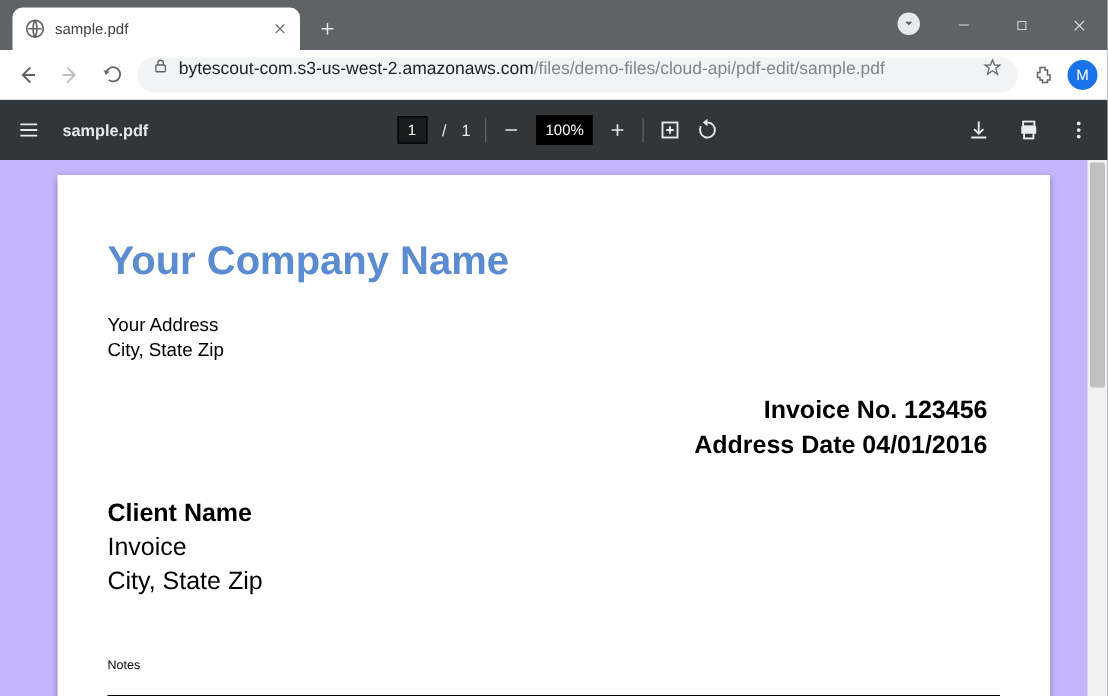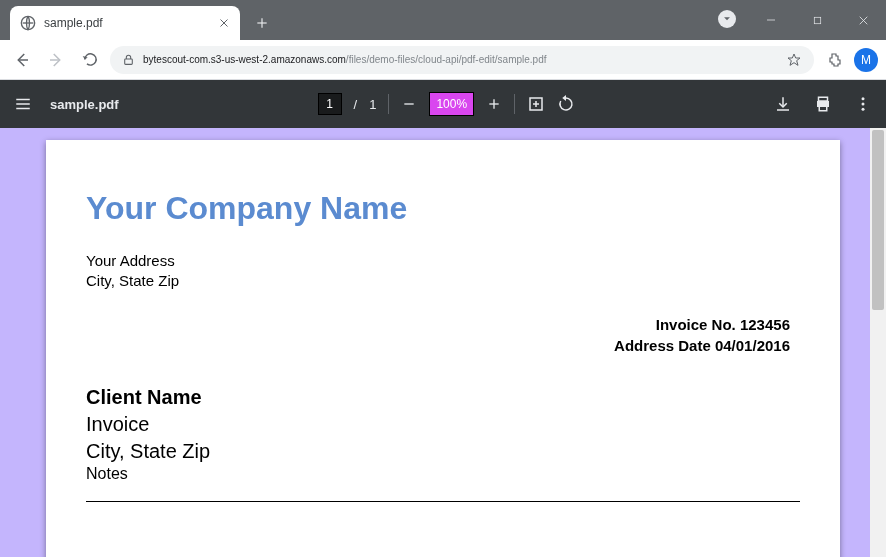--- a/index.html
+++ b/index.html
@@ -63,22 +63,22 @@
     gap: 6px;
     border-bottom: 1px solid #dadce0;
   }
   .tbtn {
     width:28px; height:28px; display:flex; align-items:center; justify-content:center;
     color:#5f6368; border-radius:50%; cursor:pointer;
   }
   .tbtn.disabled { color:#bdc1c6; }
   .omnibox {
     flex:1; height:28px; background:#f1f3f4; border-radius:14px;
-    display:flex; align-items:center; padding:0 12px; gap:8px;
-    font-size:10px; color:#5f6368;
+    display:flex; padding:0 12px; gap:8px;
+    font-size:14px; color:#5f6368;
   }
   .omnibox .lock { color:#5f6368; }
   .omnibox .url { flex:1; white-space:nowrap; overflow:hidden; }
   .omnibox .url .dim { color:#80868b; }
   .omnibox .url .main { color:#202124; }
   .avatar {
     width:24px; height:24px; border-radius:50%; background:#1a73e8;
     color:#fff; display:flex; align-items:center; justify-content:center;
     font-size:12px; font-weight:500;
   }
@@ -93,21 +93,21 @@
   .pdfbar .left { display:flex; align-items:center; gap:18px; }
   .pdfbar .center { flex:1; display:flex; align-items:center; justify-content:center; gap:12px; }
   .pdfbar .right { display:flex; align-items:center; gap:22px; }
   .hamburger { cursor:pointer; }
   .pagecur {
     width:24px; height:22px; background:#191b1c; color:#fff;
     display:flex; align-items:center; justify-content:center;
     font-size:12px; border:1px solid #000;
   }
   .zoomlvl {
-    height:24px; background:#d946ef; color:#fff;
+    height:24px; background:#000000; color:#fff;
     display:flex; align-items:center; justify-content:center;
     font-size:12px; padding:0 6px; border:1px solid #000;
   }
   .pdfbtn { cursor:pointer; display:flex; align-items:center; justify-content:center; }
   .vsep { width:1px; height:20px; background:#5f6368; }
   
   .content-area {
     position:absolute; top:128px; bottom:0; left:0; right:0;
     background:#c4b5fd;
     overflow:hidden;
@@ -129,26 +129,26 @@
     padding: 50px 40px 20px 40px;
     font-family: Arial, sans-serif;
     color:#000;
   }
   .company {
     color:#5b8bd0; font-size:32px; font-weight:bold;
     margin-bottom:18px;
   }
   .addr { font-size:15px; line-height:1.35;margin-top:24px; }
   .invoice-meta {
-    text-align:right; font-weight:bold; font-size:15px;
+    text-align:right; font-weight:bold; font-size:20px;
     margin-top:22px; line-height:1.4; padding-right:10px;
   }
   .client { margin-top:28px; font-size:20px; line-height:1.35;}
   .client .bold { font-weight:bold; }
-  .notes { font-size:16px; }
+  .notes { margin-top:48px; font-size:10px; }
   .hr { border:none; border-top:1px solid #000; margin-top:18px; }
   svg { display:block; }
 </style>
 </head>
 <body>
 
 <div class="tabstrip">
   <div class="tab">
     <span class="favicon">
       <svg viewBox="0 0 24 24" width="16" height="16">

